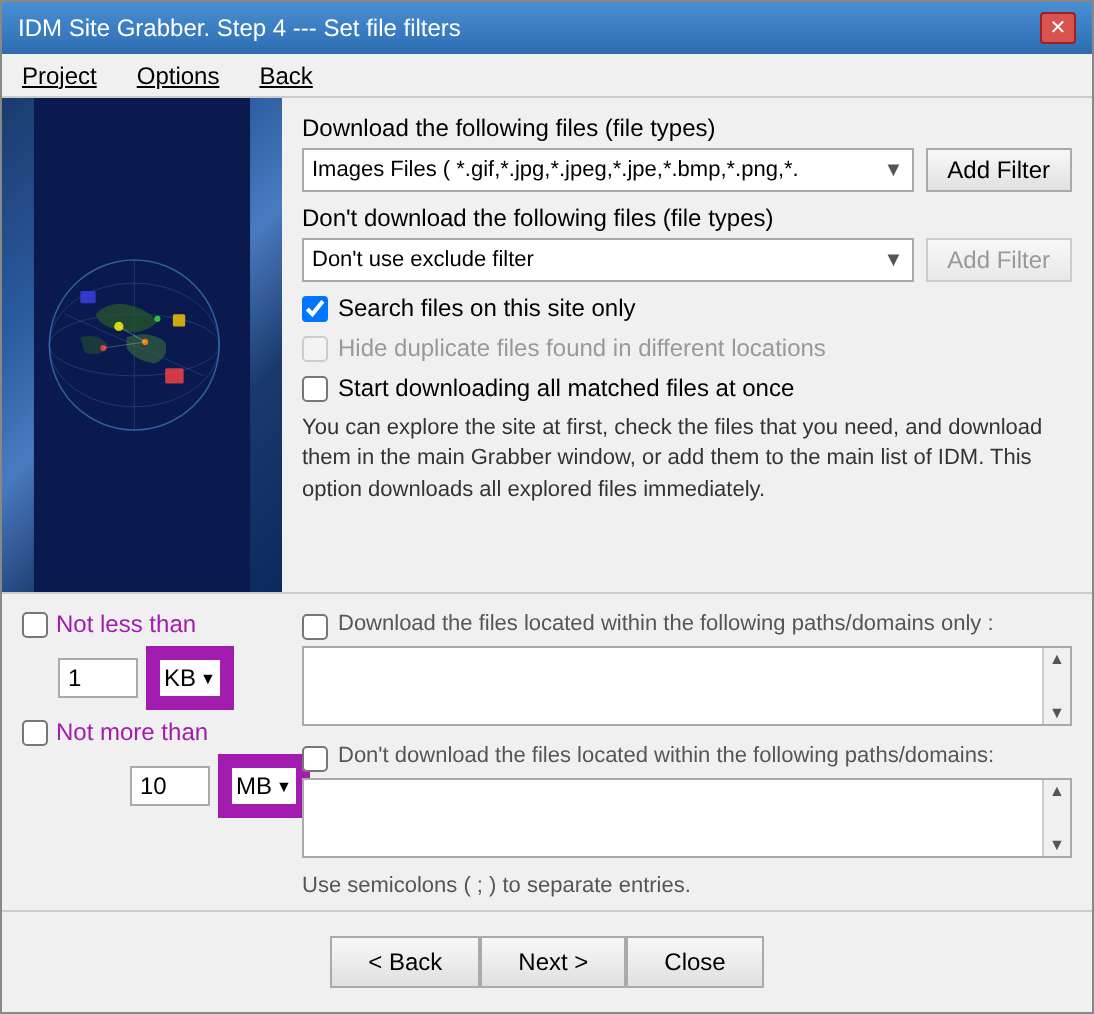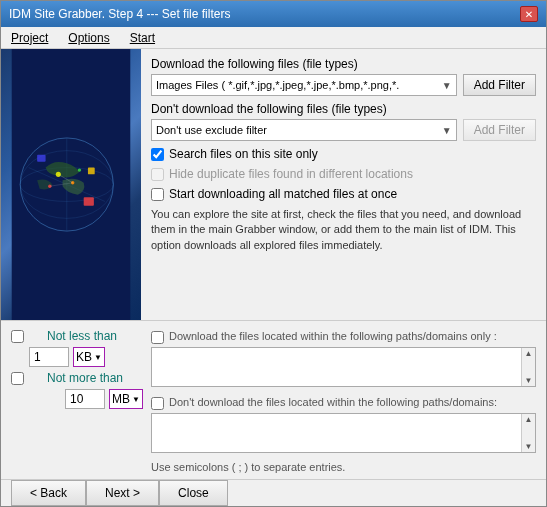--- a/index.html
+++ b/index.html
@@ -215,34 +215,33 @@
       align-items: center;
       gap: 4px;
       margin-bottom: 4px;
     }
     .filesize-row input[type="checkbox"] {
       width: 13px;
       height: 13px;
     }
     .filesize-label-text {
       font-size: 12px;
-      color: #0f766e;
-      margin-left: 19px;
+      color: #a21caf;
     }
     .filesize-input {
       width: 40px;
       height: 20px;
       border: 1px solid #aaa;
       padding: 2px 4px;
       font-size: 12px;
       background: #fff;
     }
     .filesize-unit {
-      height: 20px;
-      border: 1px solid #a21caf;
+      height: 32px;
+      border: 7px solid #a21caf;
       background: white;
       padding: 0 2px;
       font-size: 12px;
       display: flex;
       align-items: center;
       gap: 2px;
       cursor: pointer;
     }
 
     .right-col {
@@ -295,23 +294,23 @@
     .semicolon-note {
       font-size: 11px;
       color: #555;
       margin-top: 4px;
     }
 
     
     .footer {
       background: #f0f0f0;
       border-top: 1px solid #ccc;
-      padding: 0 10px;
-      display: flex;
-      justify-content: flex-start;
+      padding: 12px 10px;
+      display: flex;
+      justify-content: center;
       flex-shrink: 0;
     }
     .footer-center {
       display: flex;
       gap: 6px;
     }
     .footer-btn {
       height: 26px;
       padding: 0 18px;
       background: linear-gradient(to bottom, #f8f8f8, #e0e0e0);
@@ -333,21 +332,21 @@
   </div>
 
   <div class="menu-bar">
     <div class="menu-item">
       <span>Project</span>
     </div>
     <div class="menu-item">
       <span>Options</span>
     </div>
     <div class="menu-item">
-      <span>Start</span>
+      <span>Back</span>
     </div>
   </div>
 
   <div class="main-content">
 
     <div class="left-panel">
       <svg class="globe-svg" viewBox="0 0 140 320" xmlns="http://www.w3.org/2000/svg">
 
         <rect width="140" height="320" fill="#0a1a4e"></rect>
 

